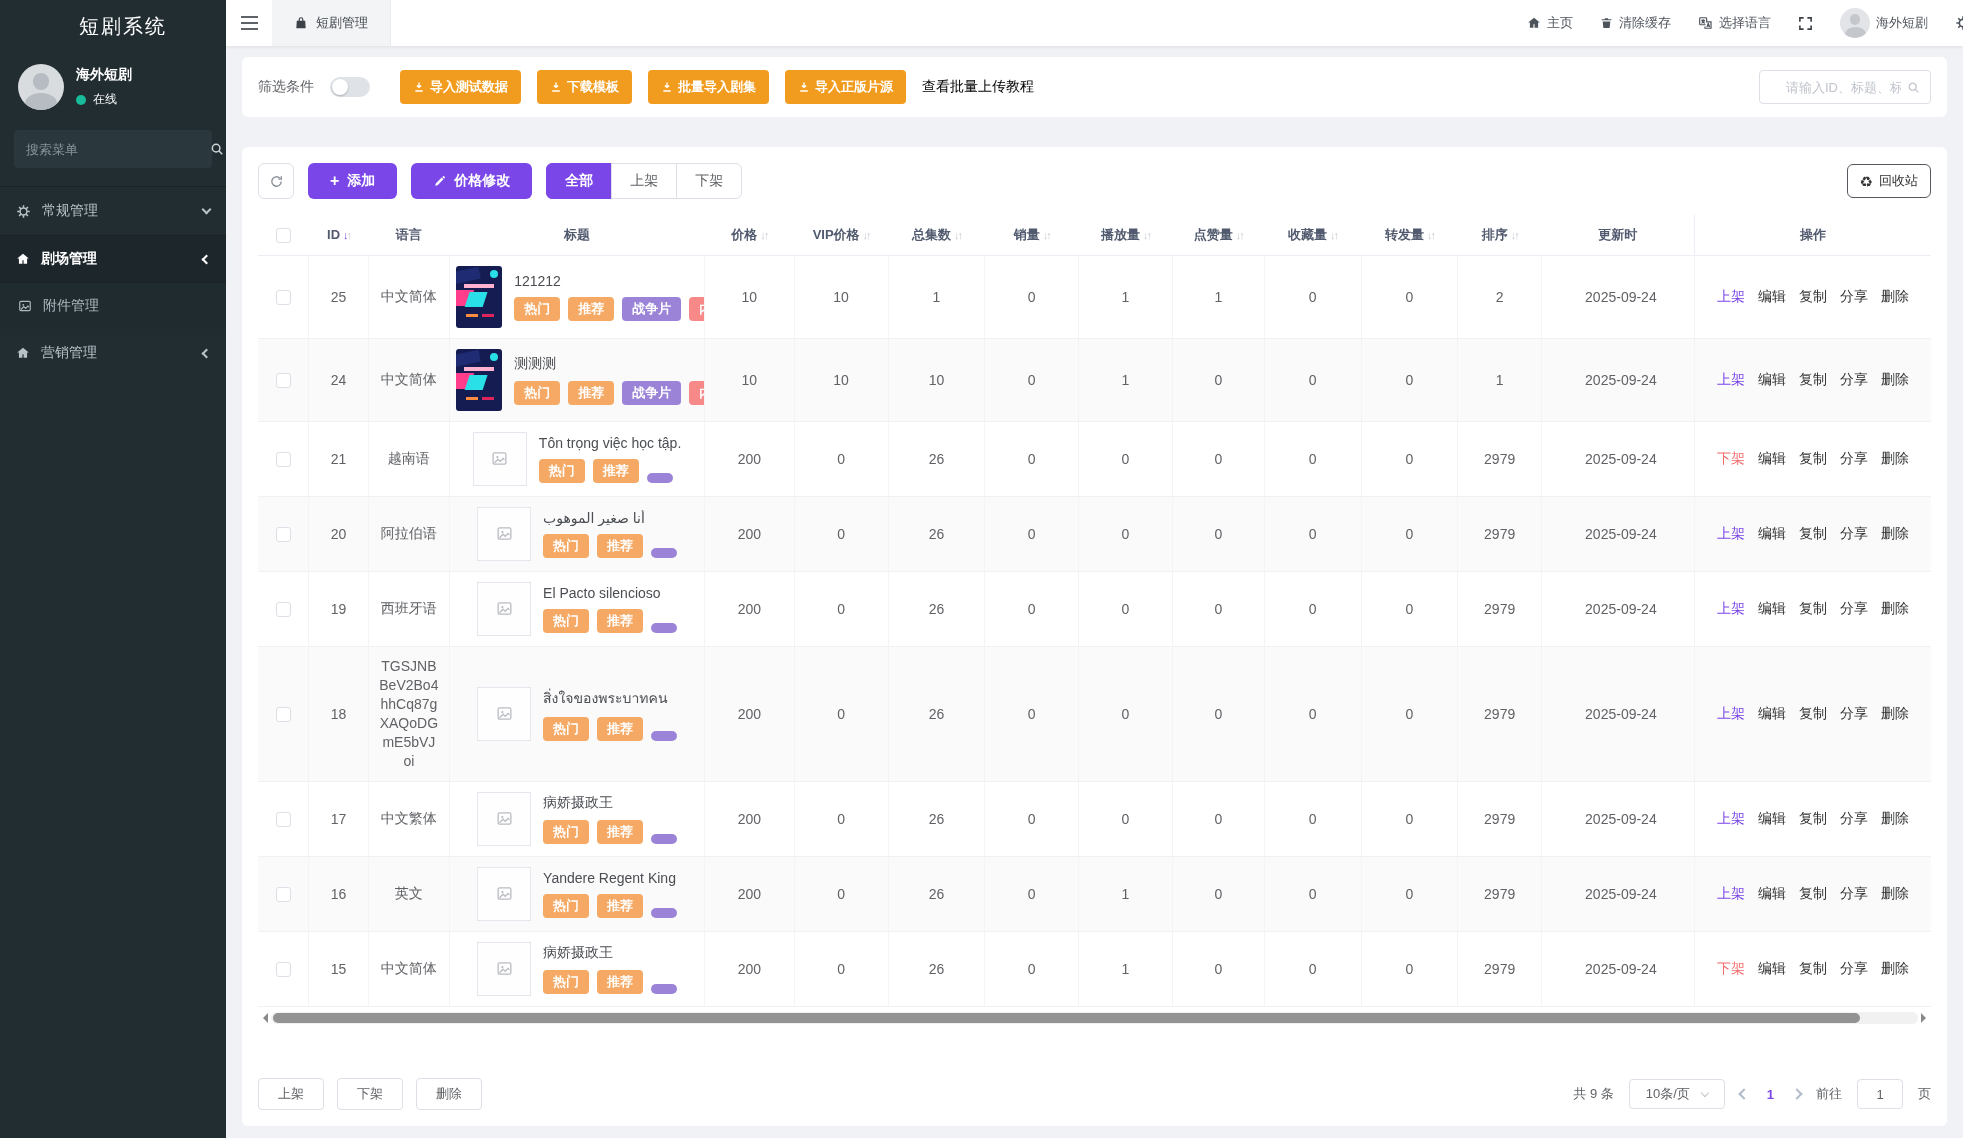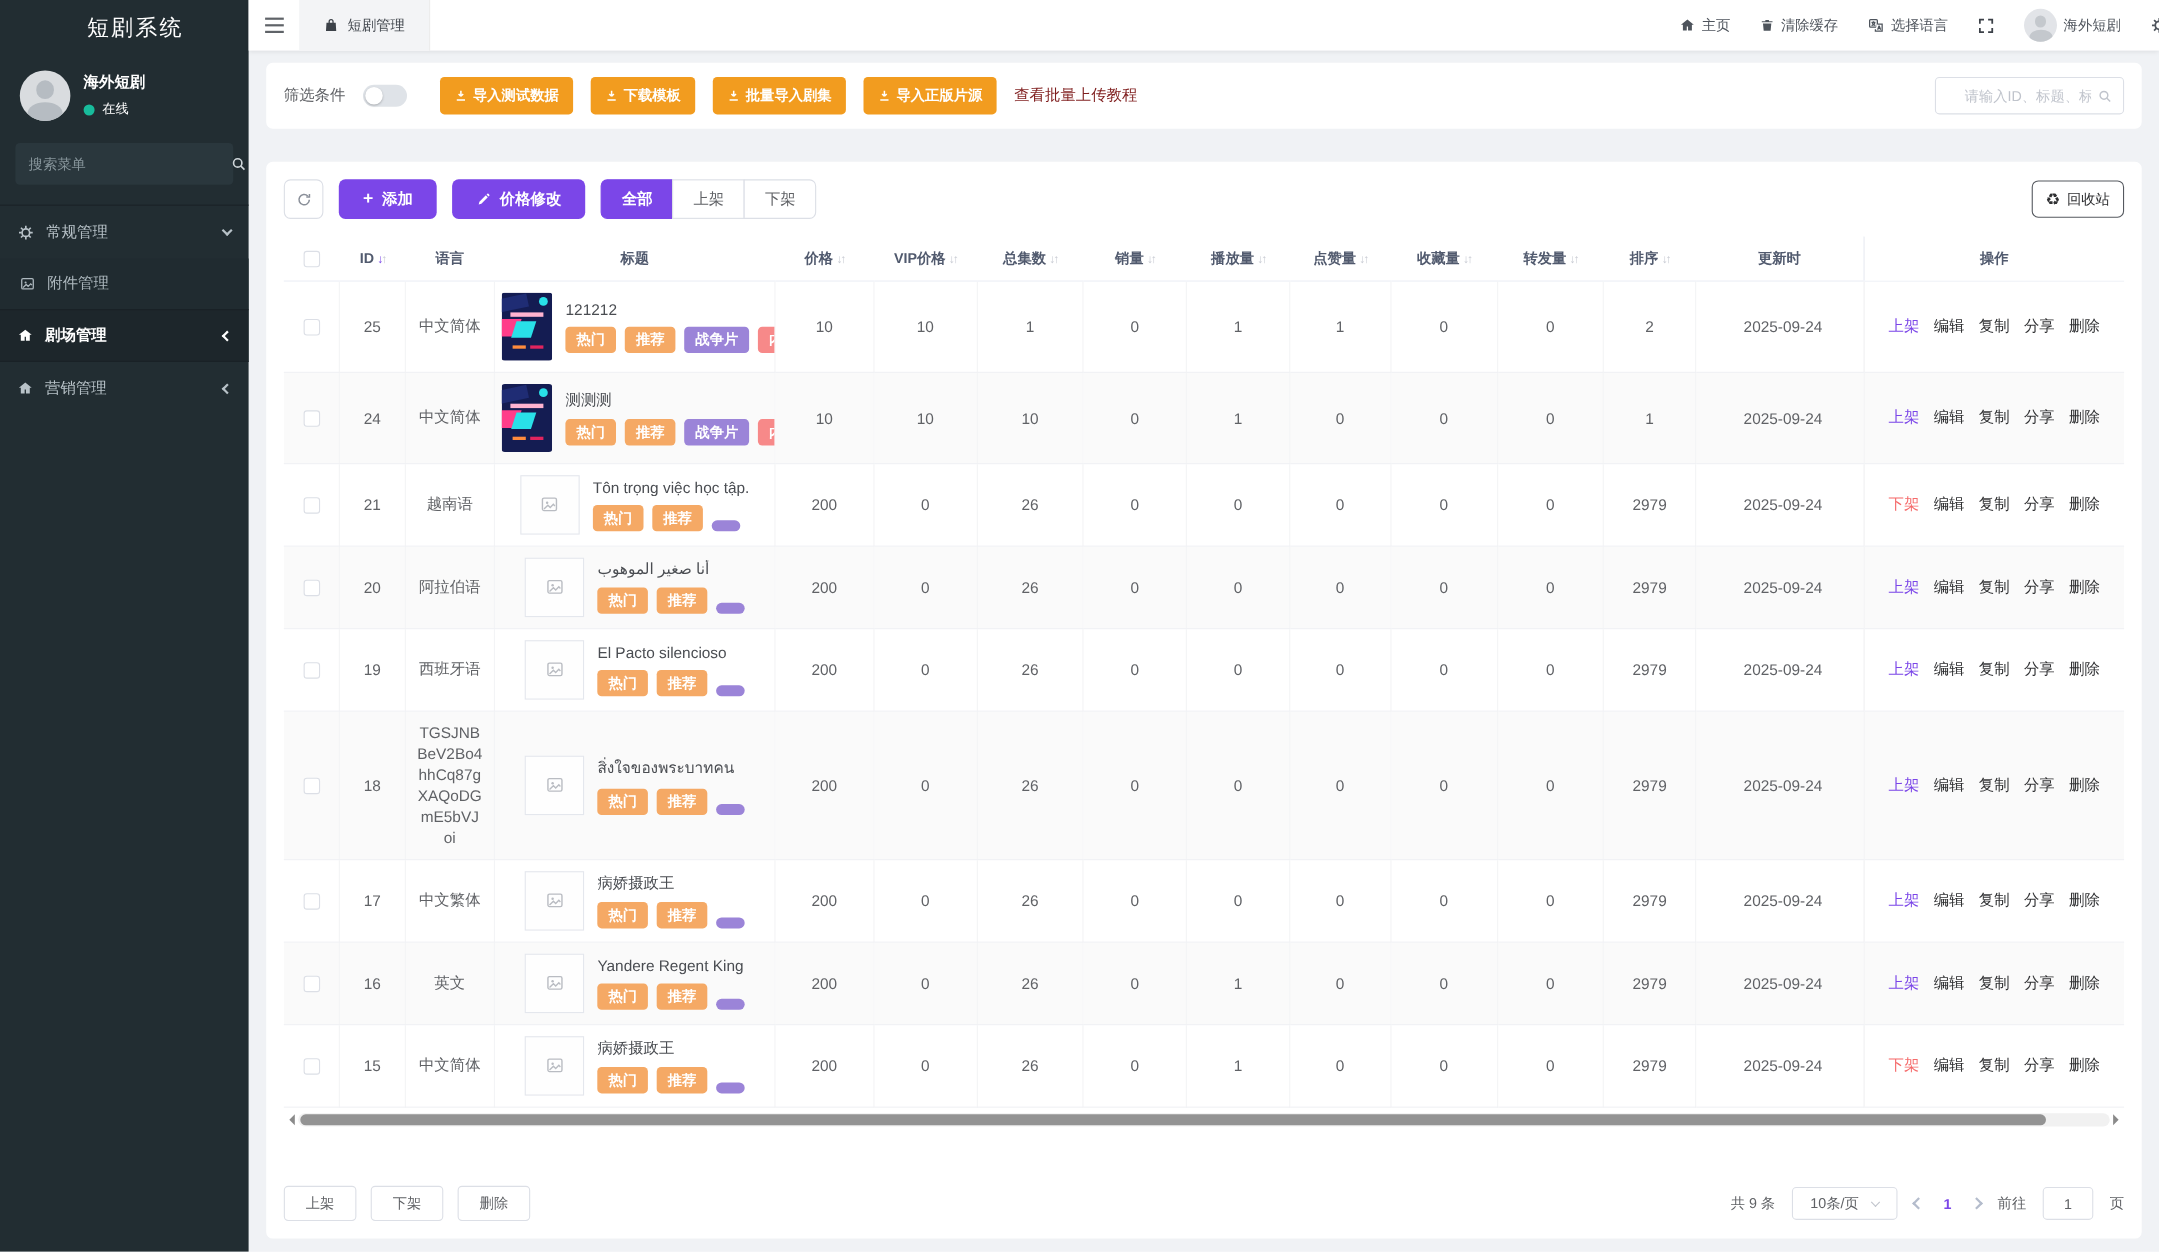--- a/index.html
+++ b/index.html
@@ -46,21 +46,21 @@
 
   .content { flex:1; padding:11px 16px 12px; display:flex; flex-direction:column; gap:30px; overflow:hidden; }
 
   
   .filter-card { background:#fff; border-radius:6px; padding:13px 16px; display:flex; align-items:center; gap:16px; }
   .filter-label { color:#606266; font-size:14px; }
   .toggle { width:40px; height:20px; border-radius:10px; background:#dfe3e8; position:relative; cursor:pointer; flex-shrink:0; margin-right:14px; }
   .toggle::after { content:""; position:absolute; width:16px; height:16px; border-radius:50%; background:#fff; top:2px; left:2px; box-shadow:0 1px 2px rgba(0,0,0,.25); }
   .btn-orange { background:#f29c1f; color:#fff; font-weight:bold; font-size:13px; height:34px; padding:0 13px;
                 border:none; border-radius:4px; display:inline-flex; align-items:center; gap:5px; cursor:pointer; font-family:inherit; }
-  .link-blue { color:#7f1d1d; font-size:14px; cursor:pointer; text-decoration:none; }
+  .link-blue { color:#000000; font-size:14px; cursor:pointer; text-decoration:none; }
   .filter-search { margin-left:auto; width:172px; height:34px; border:1px solid #dcdfe6; border-radius:4px;
                    display:flex; align-items:center; padding:0 10px; gap:6px; color:#c0c4cc; background:#fff; }
   .filter-search input { flex:1; min-width:0; border:none; outline:none; font-size:13px; color:#606266; font-family:inherit;margin-left:16px; }
   .filter-search input::placeholder { color:#c0c4cc; }
 
   
   .table-card { background:#fff; border-radius:6px; padding:16px; flex:1; display:flex; flex-direction:column; min-height:0; }
   .toolbar { display:flex; align-items:center; gap:14px; margin-bottom:16px; }
   .icon-btn { width:36px; height:36px; border:1px solid #dcdfe6; border-radius:6px; background:#fff; color:#8a8f99;
               display:flex; align-items:center; justify-content:center; cursor:pointer; }
@@ -168,38 +168,38 @@
       <div class="sb-item">
         <span>
           <svg class="svgi" width="15" height="15" viewBox="0 0 24 24" fill="none" stroke="currentColor" stroke-width="2.4">
               <circle cx="12" cy="12" r="5.5"></circle>
               <path d="M12 2v4M12 18v4M2 12h4M18 12h4M4.9 4.9l2.9 2.9M16.2 16.2l2.9 2.9M19.1 4.9l-2.9 2.9M7.8 16.2l-2.9 2.9"></path>
             </svg>
         </span>
         <span class="sb-label">常规管理</span>
         <span class="chev chev--down"></span>
       </div>
+      <div class="sb-item sb-item--active">
+        <span>
+          <svg class="svgi" width="14" height="14" viewBox="0 0 24 24" fill="currentColor">
+              <path d="M12 3 2 11h3v9h6v-6h2v6h6v-9h3z"></path>
+            </svg>
+        </span>
+        <span class="sb-label">剧场管理</span>
+        <span class="chev chev--left"></span>
+      </div>
       <div class="sb-item sb-sub">
         <span>
           <svg class="svgi" width="14" height="14" viewBox="0 0 24 24" fill="none" stroke="currentColor" stroke-width="2">
               <rect x="3" y="4" width="18" height="16" rx="2"></rect>
               <circle cx="9" cy="10" r="1.6" fill="currentColor" stroke="none"></circle>
               <path d="M5 18l5-5 3 3 4-4 2 2"></path>
             </svg>
         </span>
         <span class="sb-label">附件管理</span>
-      </div>
-      <div class="sb-item sb-item--active">
-        <span>
-          <svg class="svgi" width="14" height="14" viewBox="0 0 24 24" fill="currentColor">
-              <path d="M12 3 2 11h3v9h6v-6h2v6h6v-9h3z"></path>
-            </svg>
-        </span>
-        <span class="sb-label">剧场管理</span>
-        <span class="chev chev--left"></span>
       </div>
       <div class="sb-item">
         <span>
           <svg class="svgi" width="14" height="14" viewBox="0 0 24 24" fill="currentColor">
               <path d="M12 3 2 11h3v9h6v-6h2v6h6v-9h3z"></path>
             </svg>
         </span>
         <span class="sb-label">营销管理</span>
         <span class="chev chev--left"></span>
       </div>

